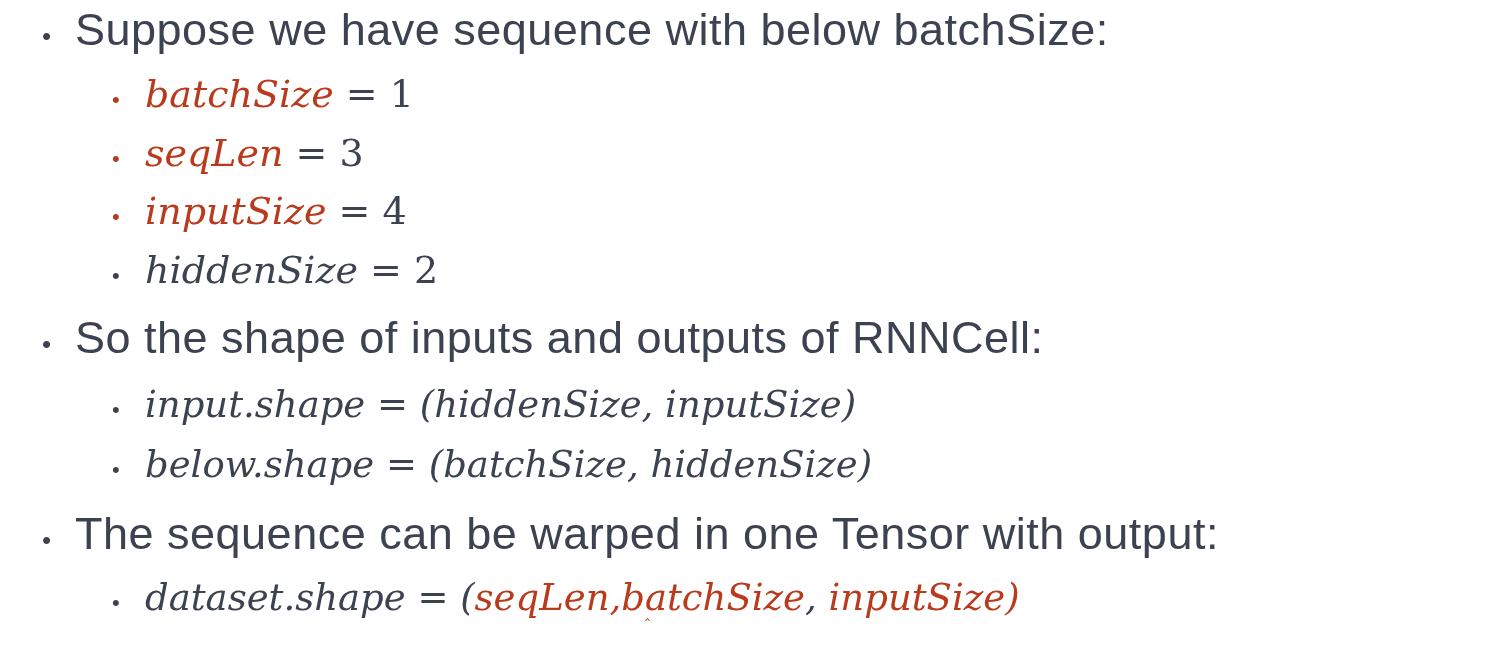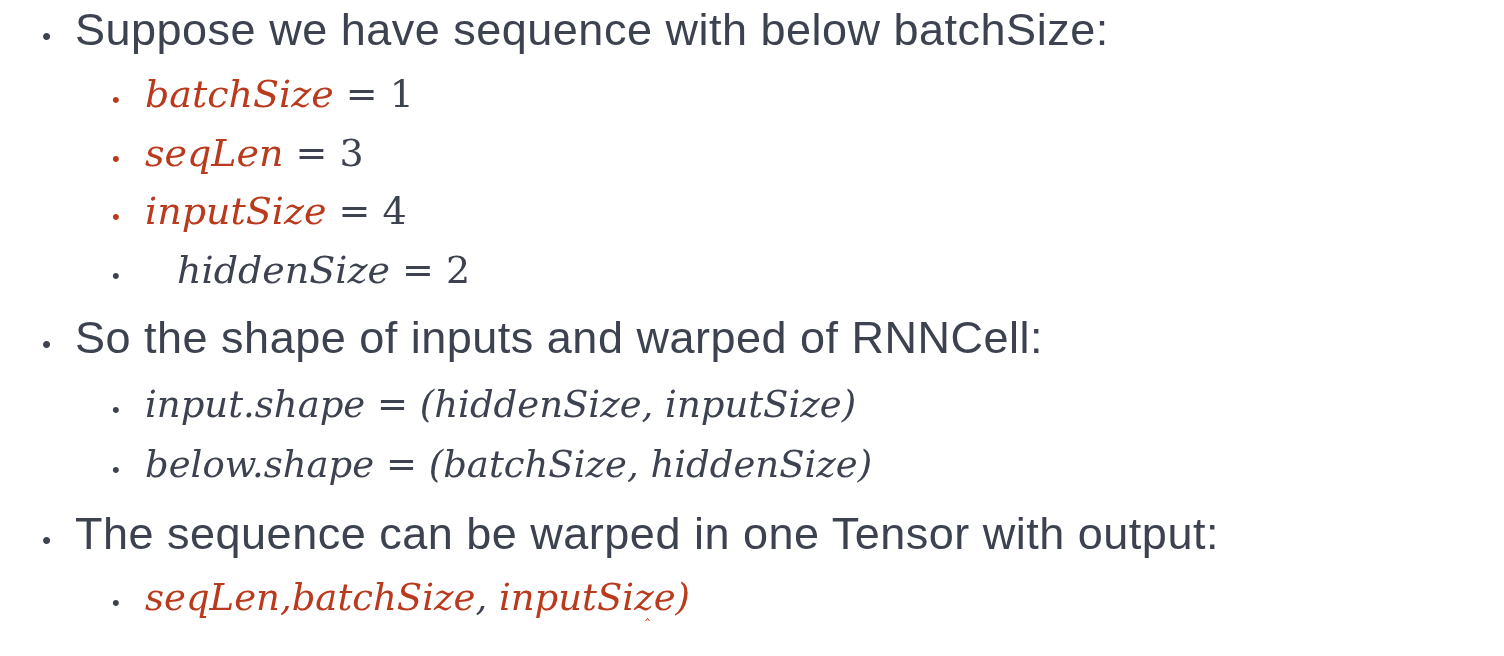--- a/index.html
+++ b/index.html
@@ -56,21 +56,20 @@
   .marker.m-accent { color: var(--accent); }
   .var-accent {
     color: var(--accent);
     font-style: italic;
     font-weight: 400;
   }
   .var-plain {
     color: var(--text);
     font-style: italic;
     font-weight: 400;
-    margin-left: 32px;
   }
   .eq {
     color: var(--text);
     font-style: normal;
     font-weight: 400;
   }
   .formula {
     color: var(--text);
     font-style: italic;
     font-weight: 400;
@@ -110,38 +109,38 @@
     <span class="var-accent">inputSize</span><span class="eq"> = 4</span>
   </div>
 
   <div class="line l2" style="top:248px;">
     <span class="marker m-dark">•</span>
     <span class="var-plain">hiddenSize</span><span class="eq"> = 2</span>
   </div>
 
   <div class="line l1" style="top:312px;">
     <span class="marker m-dark">•</span>
-    <span>So the shape of inputs and warped of RNNCell:</span>
+    <span>So the shape of inputs and outputs of RNNCell:</span>
   </div>
 
   <div class="line l2" style="top:383px; font-size:37px;">
     <span class="marker m-dark">•</span>
     <span class="formula">input.shape = (hiddenSize, inputSize)</span>
   </div>
 
   <div class="line l2" style="top:443px; font-size:37px;">
     <span class="marker m-dark">•</span>
     <span class="formula">below.shape = (batchSize, hiddenSize)</span>
   </div>
 
   <div class="line l1" style="top:508px;">
     <span class="marker m-dark">•</span>
     <span>The sequence can be warped in one Tensor with output:</span>
   </div>
 
   <div class="line l2" style="top:576px; font-size:37px;">
     <span class="marker m-dark">•</span>
-    <span class="var-accent">seqLen</span><span class="punct-accent">,</span><span class="var-accent">batchSize</span><span class="formula">, </span><span class="var-accent">inputSize</span><span class="punct-accent">)</span>
+    <span class="formula">dataset.shape = (</span><span class="var-accent">seqLen</span><span class="punct-accent">,</span><span class="var-accent">batchSize</span><span class="formula">, </span><span class="var-accent">inputSize</span><span class="punct-accent">)</span>
   </div>
 
   <span class="cursor-artifact">‸</span>
 
 </div>
 
 </body></html>

